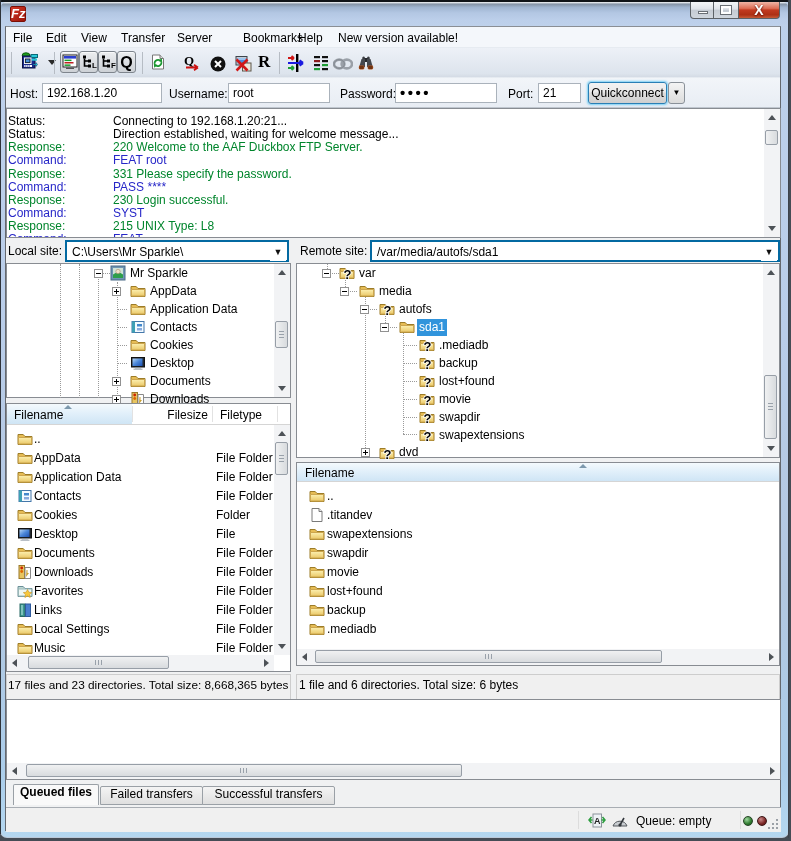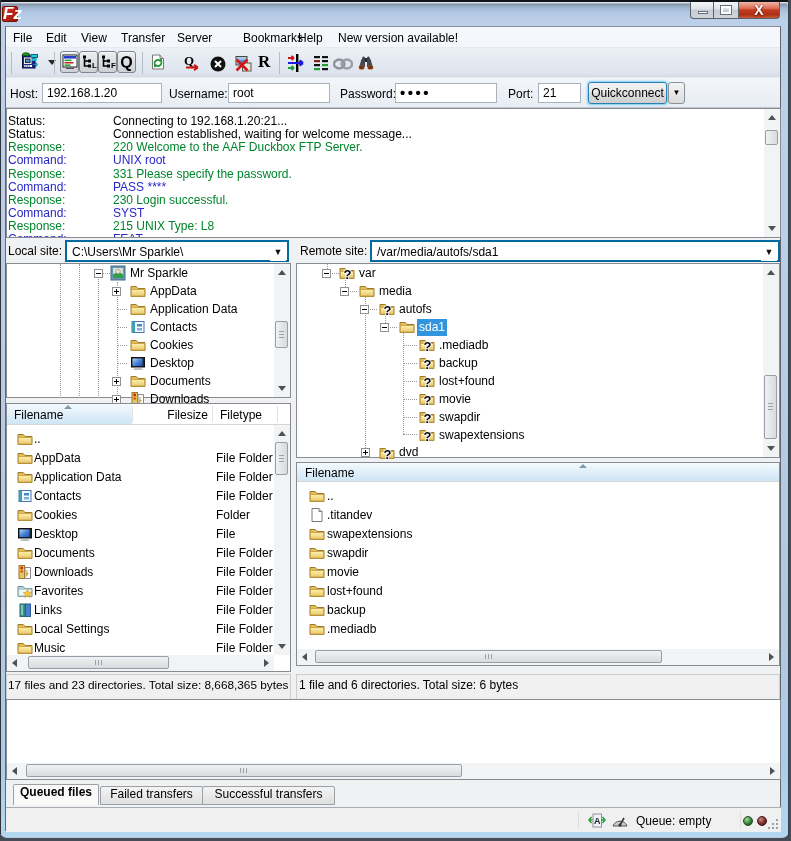--- a/index.html
+++ b/index.html
@@ -8,21 +8,21 @@
 #win { position:absolute; left:0; top:0; width:789px; height:838px;
   background:linear-gradient(180deg,#f0f4f8 0%,#dbe4ee 20%,#c7d4e2 60%,#bac9da 100%);
   border-radius:6px 6px 7px 7px; }
 #titlegrad { position:absolute; left:1px; top:2px; width:787px; height:24px; border-radius:5px 5px 0 0;
   background:linear-gradient(180deg,#fafcfe 0%,#8695a8 9%,#9fb4d0 22%,#b3c7e3 45%,#bccfea 75%,#bed1eb 100%); }
 #win:before { content:""; position:absolute; left:0; right:0; top:0; height:2px; background:#101418; border-radius:6px 6px 0 0; }
 #winborder { position:absolute; left:1px; top:2px; right:1px; bottom:1px; border-radius:0 0 6px 6px;
   background:linear-gradient(180deg,#bed1eb 0%,#b9cde9 40%,#b2c7e0 70%,#abcdea 92%,#b4d7f0 100%); }
 
 #title { position:absolute; left:0; top:2px; width:789px; height:24px; }
-#fzicon { position:absolute; left:2px; top:4px; width:16px; height:16px; background:linear-gradient(135deg,#d43a2a,#9b1408); border:1px solid #7a0f06; border-radius:2px; color:#fff; font-weight:bold; font-style:italic; font-size:17px; line-height:14px; text-align:center; }
+#fzicon { position:absolute; left:10px; top:4px; width:16px; height:16px; background:linear-gradient(135deg,#d43a2a,#9b1408); border:1px solid #7a0f06; border-radius:2px; color:#fff; font-weight:bold; font-style:italic; font-size:13px; line-height:14px; text-align:center; }
 #titletext { position:absolute; left:33px; top:4px; font-size:13px; color:#000; }
 .wbtn { position:absolute; top:0px; height:17px; border:1px solid #5c6166; border-top:none; }
 #btnmin { left:690px; width:24px; border-radius:0 0 0 4px; background:linear-gradient(180deg,#f4f6f8 0%,#dde2e8 45%,#c5cbd3 50%,#d0d6dd 100%); }
 #btnmax { left:714px; width:25px; border-left:none; background:linear-gradient(180deg,#f4f6f8 0%,#dde2e8 45%,#c5cbd3 50%,#d0d6dd 100%); }
 #btnclose { left:739px; width:41px; border-left:none; border-radius:0 0 4px 0; background:linear-gradient(180deg,#f0b5a6 0%,#dd6d55 40%,#c23a20 50%,#ad3014 80%,#c75b37 100%); }
 .glyphdash { position:absolute; left:7px; top:9px; width:10px; height:3px; background:#fff; border:1px solid #6a6f75; }
 .glyphbox { position:absolute; left:7px; top:4px; width:10px; height:8px; background:transparent; border:2px solid #fff; outline:1px solid #6a6f75; }
 #btnclose .x { position:absolute; left:0; top:0px; width:100%; text-align:center; color:#fff; font-weight:bold; font-size:14px; text-shadow:0 1px 2px #6a1005, 0 0 1px #7a2010; }
 
 #client { position:absolute; left:5px; top:26px; width:776px; height:805px; background:#f0f1f2; border:1px solid #64686e; border-top-color:#8a8e94; }
@@ -295,29 +295,29 @@
     <div id="qcbtn">Quickconnect</div>
     <div id="qcdrop" style="left:662px;">▼</div>
   </div>
   <div id="log">
     <div class="logline st" style="top:5px">
           <b>Status:</b>
           <span class="v">Connecting to 192.168.1.20:21...</span>
         </div>
     <div class="logline st" style="top:18px">
           <b>Status:</b>
-          <span class="v">Connection established, waiting for welcome message...</span>
+          <span class="v">Direction established, waiting for welcome message...</span>
         </div>
     <div class="logline resp" style="top:31px">
           <b>Response:</b>
           <span class="v">220 Welcome to the AAF Duckbox FTP Server.</span>
         </div>
     <div class="logline cmd" style="top:44px">
           <b>Command:</b>
-          <span class="v">UNIX root</span>
+          <span class="v">FEAT root</span>
         </div>
     <div class="logline resp" style="top:58px">
           <b>Response:</b>
           <span class="v">331 Please specify the password.</span>
         </div>
     <div class="logline cmd" style="top:71px">
           <b>Command:</b>
           <span class="v">PASS ****</span>
         </div>
     <div class="logline resp" style="top:84px">

